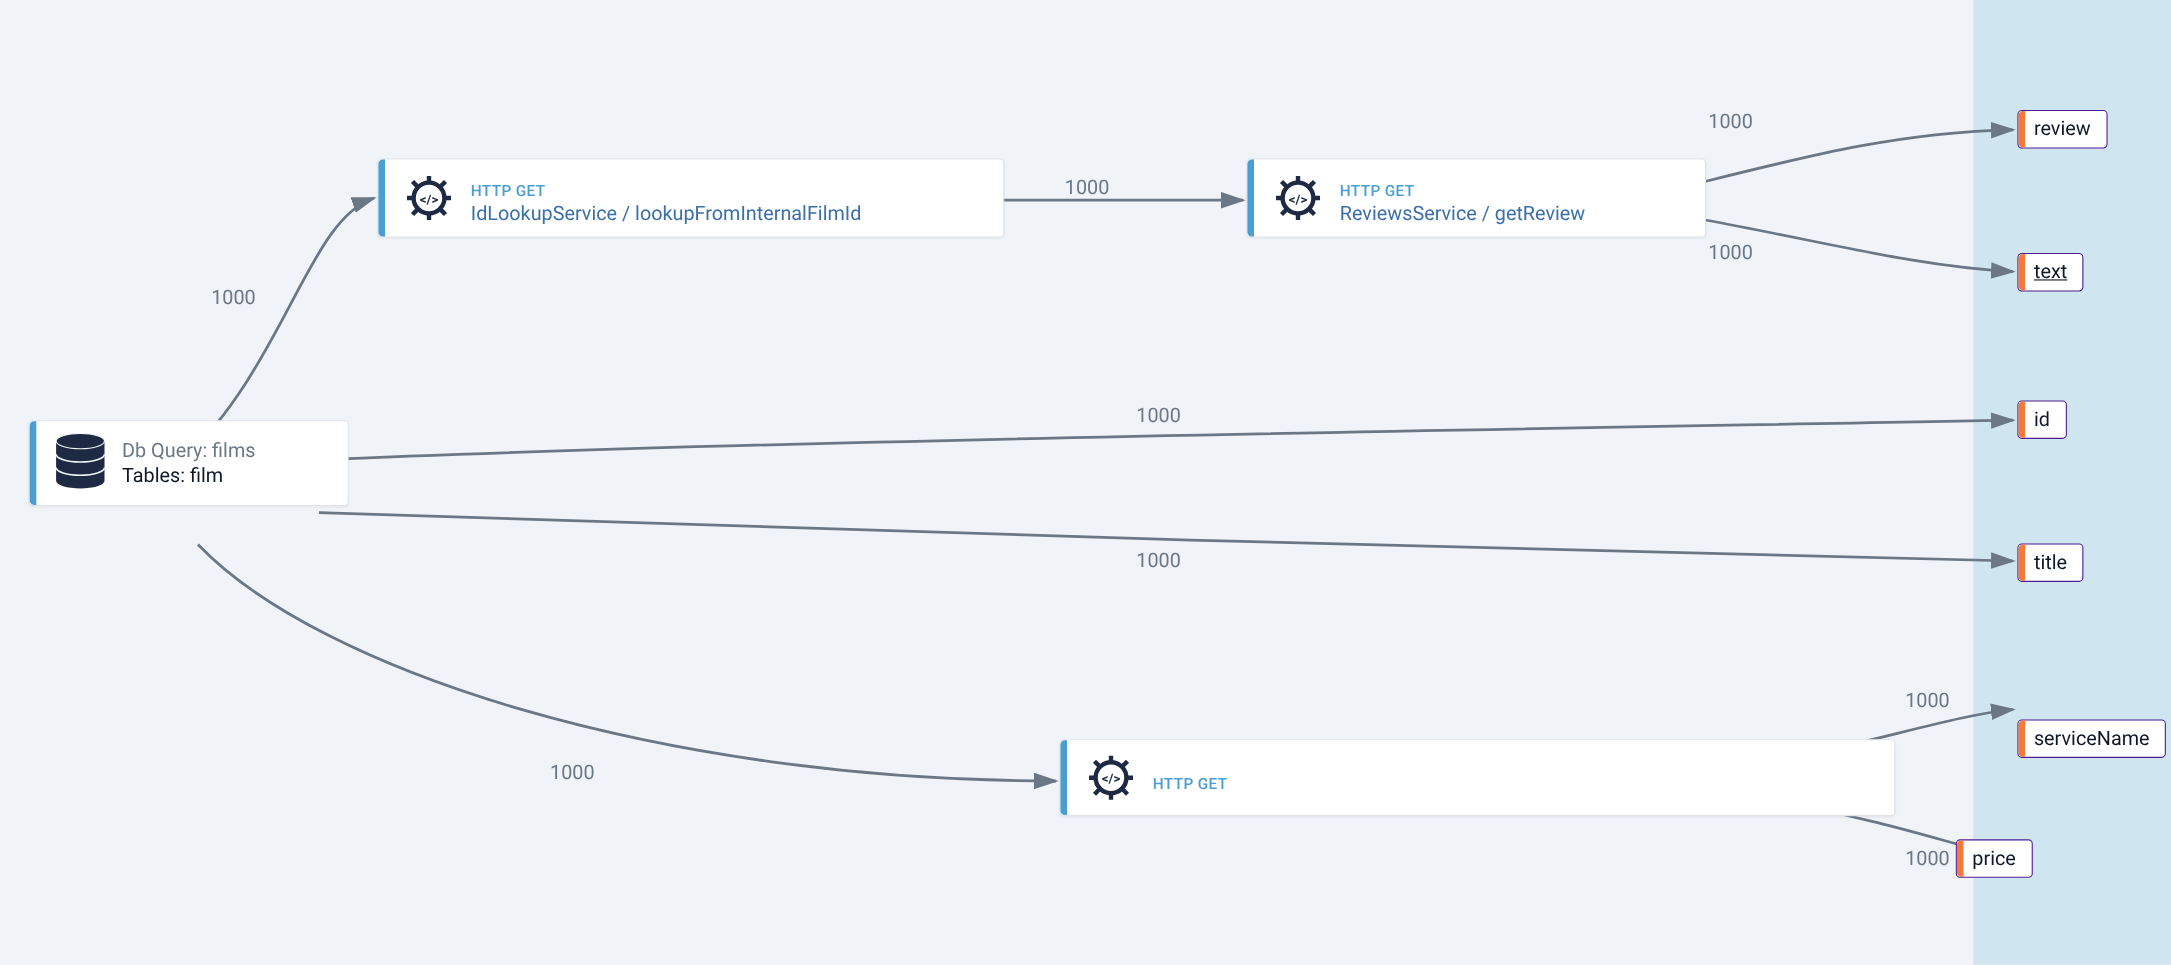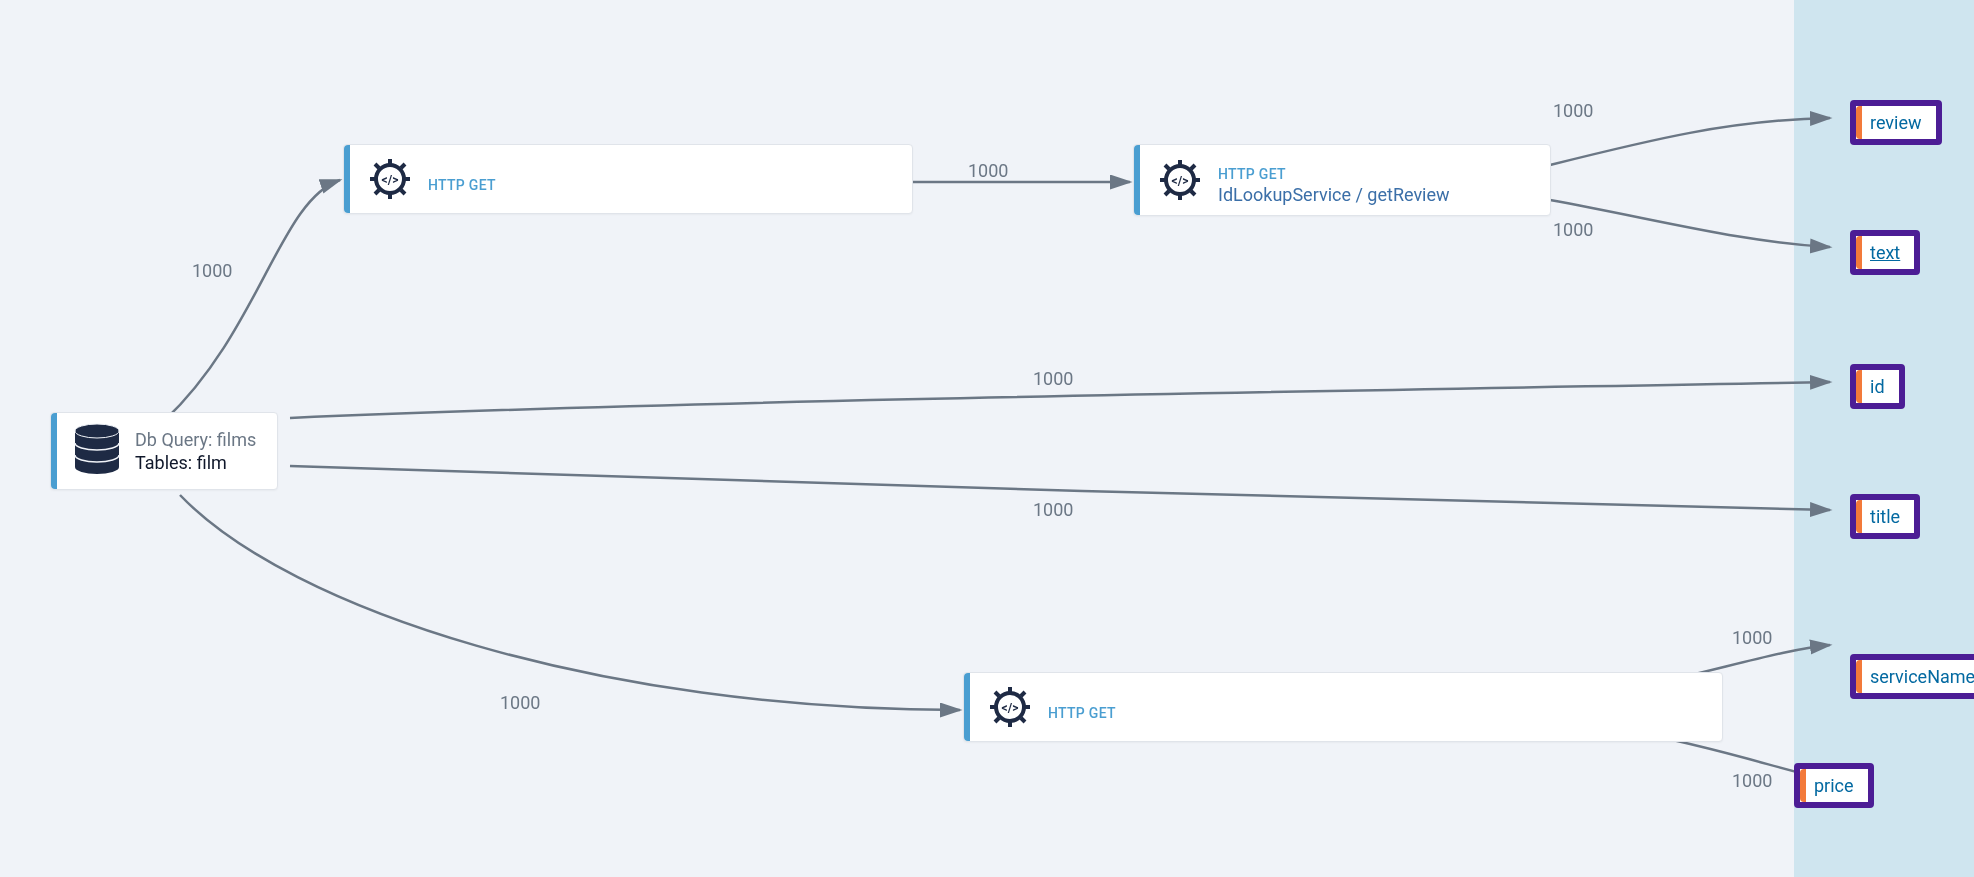--- a/index.html
+++ b/index.html
@@ -63,26 +63,25 @@
   .node .label2 {
     color: #3b6fa8;
     font-size: 18px;
     margin-top: 2px;
   }
   .node.db .label2 { color: #0f172a; }
   .node.db .title1 { color: #6b7785; font-size: 18px; }
   .output-tag {
     position: absolute;
     background: #fff;
-    border: 6px solid #4c1d95;
+    border: 1px solid #4c1d95;
     border-radius: 4px;
     padding: 6px 14px 6px 14px;
-    color: #0369a1;
+    color: #0f172a;
     font-size: 18px;
-    margin-left: 16px;
   }
   .output-tag .accent {
     position: absolute;
     left: 0; top: 0; bottom: 0;
     width: 6px;
     background: #f37a3a;
     border-radius: 4px 0 0 4px;
   }
   .edge-label {
     position: absolute;
@@ -115,21 +114,21 @@
 
   <path d="M290,466 C700,482 1400,500 1830,510" stroke="#6b7785" stroke-width="2.5" fill="none" marker-end="url(#arrow)"></path>
 
   <path d="M180,495 C290,610 600,710 960,710" stroke="#6b7785" stroke-width="2.5" fill="none" marker-end="url(#arrow)"></path>
 
   <path d="M1625,690 C1720,670 1780,650 1830,645" stroke="#6b7785" stroke-width="2.5" fill="none" marker-end="url(#arrow)"></path>
 
   <path d="M1625,730 C1730,750 1780,770 1830,780" stroke="#6b7785" stroke-width="2.5" fill="none" marker-end="url(#arrow)"></path>
 </svg>
 
-<div class="node db" style="left:26px; top:412px; width:228px;margin-left:24px;">
+<div class="node db" style="left:26px; top:382px; width:291px;">
   <div class="accent" style="background:#4a9ed1;"></div>
   <div class="icon-wrap">
     <svg width="50" height="56" viewBox="0 0 50 56">
       <ellipse cx="25" cy="8" rx="22" ry="7" fill="#1e2a44"></ellipse>
       <path d="M3,8 v12 a22,7 0 0 0 44,0 v-12" fill="#1e2a44"></path>
       <path d="M3,20 v12 a22,7 0 0 0 44,0 v-12" fill="#1e2a44"></path>
       <path d="M3,32 v12 a22,7 0 0 0 44,0 v-12" fill="#1e2a44"></path>
       <ellipse cx="25" cy="8" rx="22" ry="7" fill="none" stroke="#f0f3f8" stroke-width="1"></ellipse>
       <path d="M3,20 a22,7 0 0 0 44,0" fill="none" stroke="#f0f3f8" stroke-width="1.5"></path>
       <path d="M3,32 a22,7 0 0 0 44,0" fill="none" stroke="#f0f3f8" stroke-width="1.5"></path>
@@ -147,37 +146,38 @@
     <svg width="48" height="48" viewBox="0 0 48 48">
       <g fill="none" stroke="#1e2a44" stroke-width="4">
         <circle cx="24" cy="24" r="14"></circle>
         <path d="M24 4 v6 M24 38 v6 M4 24 h6 M38 24 h6 M9 9 l4 4 M35 35 l4 4 M39 9 l-4 4 M9 39 l4 -4"></path>
       </g>
       <text x="24" y="29" text-anchor="middle" font-size="12" font-weight="bold" fill="#1e2a44">&lt;/&gt;</text>
     </svg>
   </div>
   <div class="txt">
     <div class="label1">HTTP GET</div>
+    <div class="label2">IdLookupService / lookupFromInternalFilmId</div>
   </div>
 </div>
 
 <div class="node" style="left:1133px; top:144px; width:418px;">
   <div class="accent" style="background:#4a9ed1;"></div>
   <div class="icon-wrap">
     <svg width="48" height="48" viewBox="0 0 48 48">
       <g fill="none" stroke="#1e2a44" stroke-width="4">
         <circle cx="24" cy="24" r="14"></circle>
         <path d="M24 4 v6 M24 38 v6 M4 24 h6 M38 24 h6 M9 9 l4 4 M35 35 l4 4 M39 9 l-4 4 M9 39 l4 -4"></path>
       </g>
       <text x="24" y="29" text-anchor="middle" font-size="12" font-weight="bold" fill="#1e2a44">&lt;/&gt;</text>
     </svg>
   </div>
   <div class="txt">
     <div class="label1">HTTP GET</div>
-    <div class="label2">IdLookupService / getReview</div>
+    <div class="label2">ReviewsService / getReview</div>
   </div>
 </div>
 
 <div class="node" style="left:963px; top:672px; width:760px;">
   <div class="accent" style="background:#4a9ed1;"></div>
   <div class="icon-wrap">
     <svg width="48" height="48" viewBox="0 0 48 48">
       <g fill="none" stroke="#1e2a44" stroke-width="4">
         <circle cx="24" cy="24" r="14"></circle>
         <path d="M24 4 v6 M24 38 v6 M4 24 h6 M38 24 h6 M9 9 l4 4 M35 35 l4 4 M39 9 l-4 4 M9 39 l4 -4"></path>

